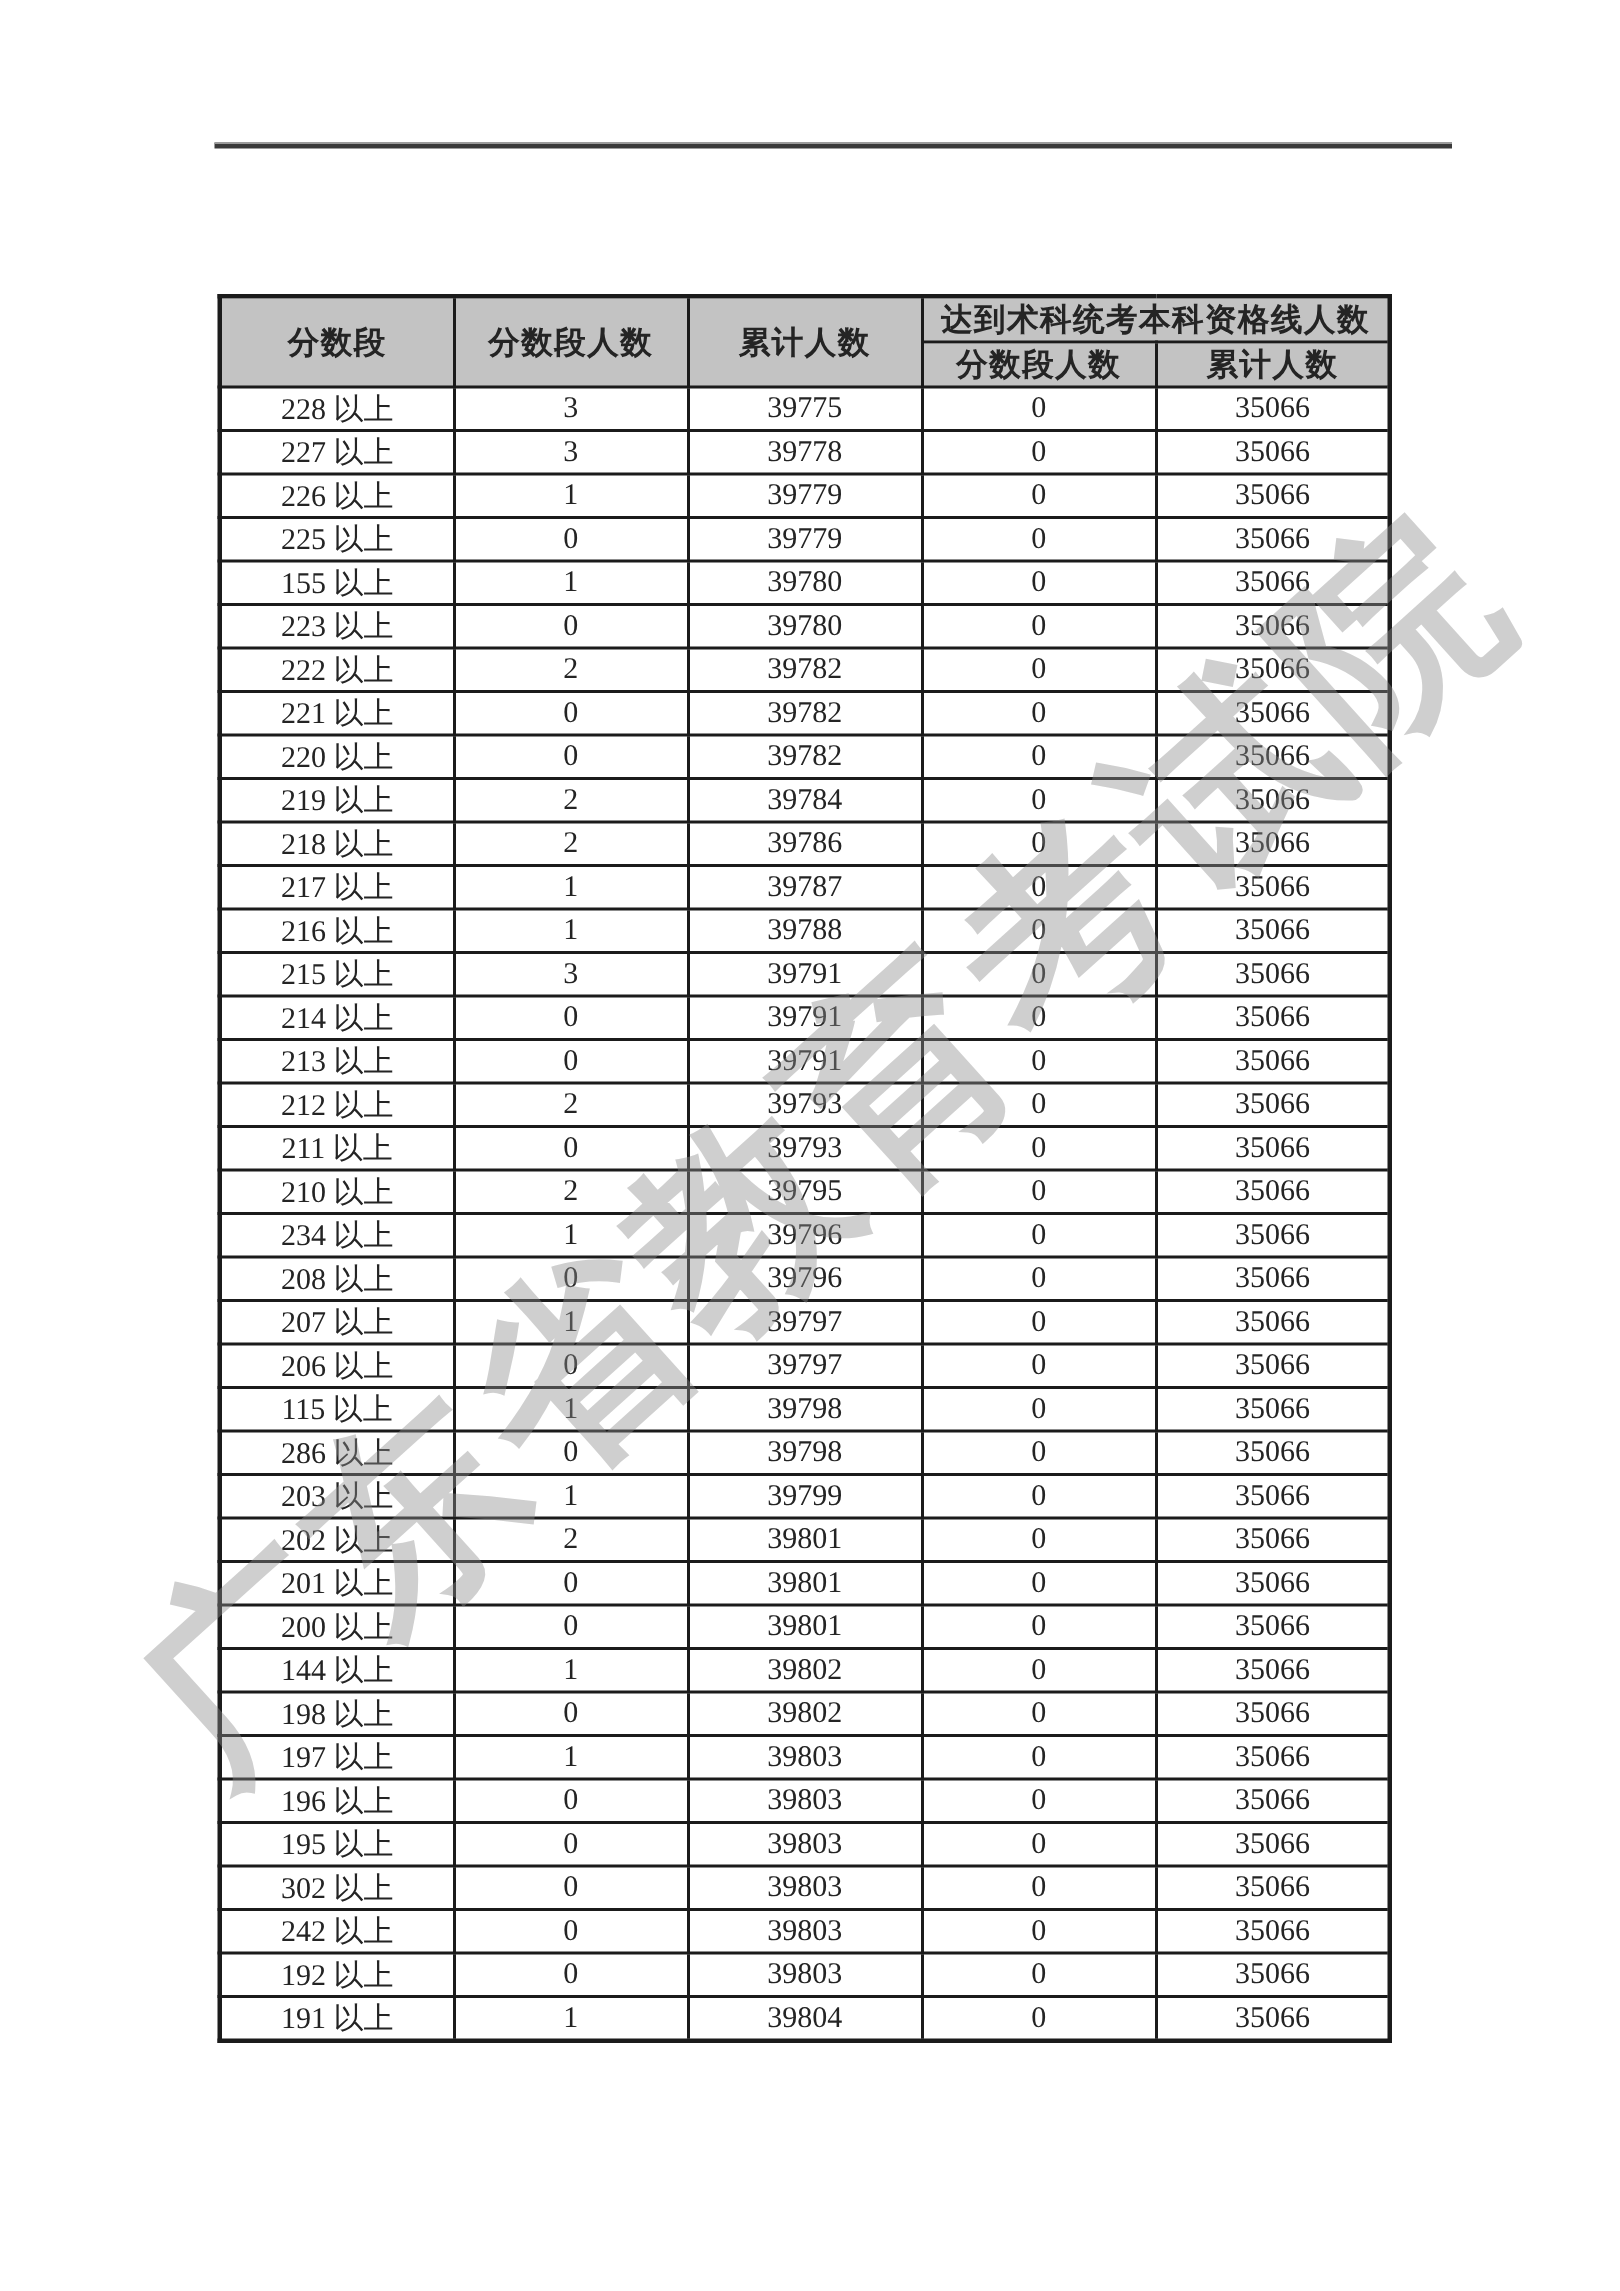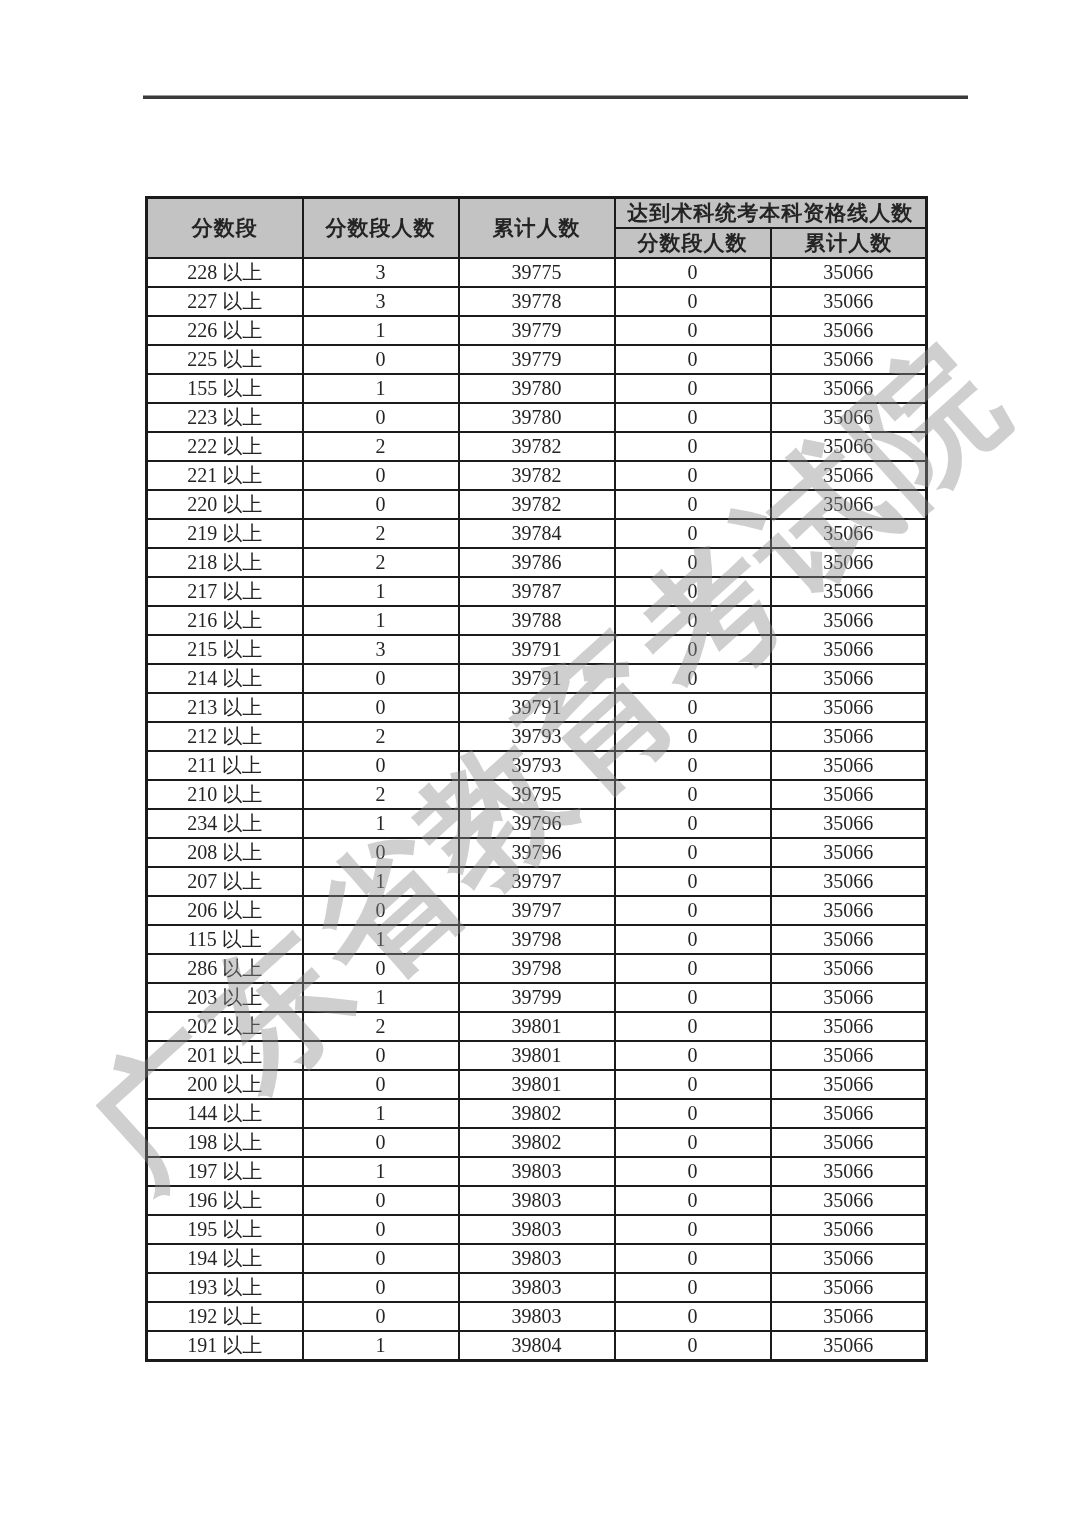--- a/index.html
+++ b/index.html
@@ -329,28 +329,28 @@
         <td>35066</td>
       </tr>
       <tr>
         <td>195 以上</td>
         <td>0</td>
         <td>39803</td>
         <td>0</td>
         <td>35066</td>
       </tr>
       <tr>
-        <td>194 以上</td>
-        <td>0</td>
-        <td>39803</td>
-        <td>0</td>
-        <td>35066</td>
-      </tr>
-      <tr>
-        <td>193 以上</td>
+        <td>302 以上</td>
+        <td>0</td>
+        <td>39803</td>
+        <td>0</td>
+        <td>35066</td>
+      </tr>
+      <tr>
+        <td>242 以上</td>
         <td>0</td>
         <td>39803</td>
         <td>0</td>
         <td>35066</td>
       </tr>
       <tr>
         <td>192 以上</td>
         <td>0</td>
         <td>39803</td>
         <td>0</td>

